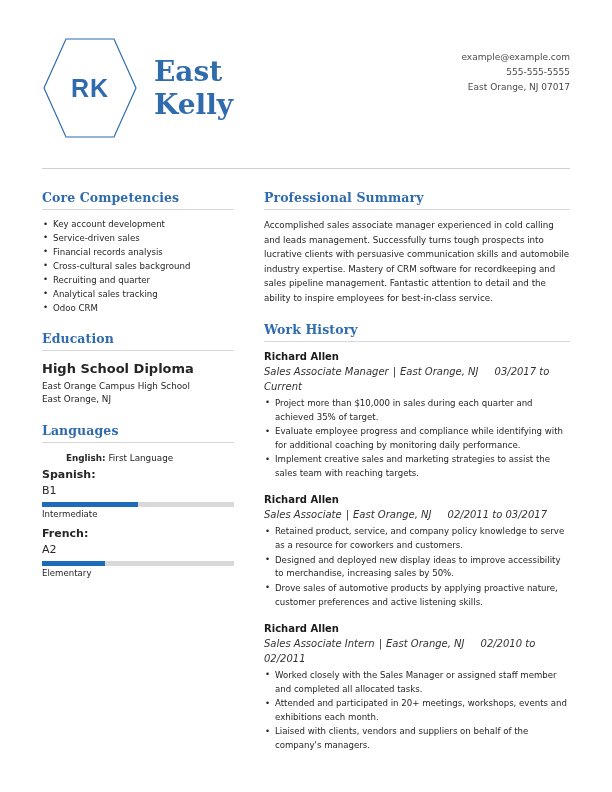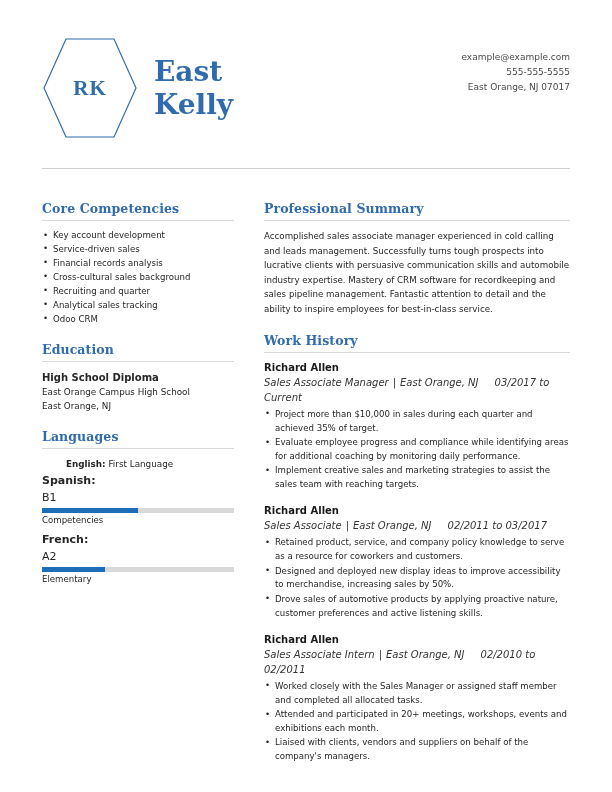--- a/index.html
+++ b/index.html
@@ -42,23 +42,23 @@
   }
   .hex-wrap svg { display: block; }
   .hex-initials {
     position: absolute;
     top: 0; left: 0;
     width: 96px;
     height: 104px;
     display: flex;
     align-items: center;
     justify-content: center;
-    font-family: Liberation Serif, serif;
+    font-family: Liberation Sans, sans-serif;
     font-weight: 700;
-    font-size: 21px;
+    font-size: 25px;
     letter-spacing: 1px;
     color: #2f6bad;
   }
   .name-block {
     margin-left: 16px;
     font-family: "DejaVu Serif", serif;
     font-weight: 700;
     font-size: 28px;
     line-height: 1.18;
     color: #2f6bad;
@@ -75,21 +75,21 @@
   .contact div { white-space: nowrap; }
 
   .header-rule {
     margin-top: 28px;
     border-top: 1px solid #cfcfcf;
   }
 
   
   .columns {
     display: flex;
-    margin-top: 32px;
+    margin-top: 21px;
   }
   .col-left {
     width: 192px;
     flex: 0 0 192px;
   }
   .col-right {
     flex: 1 1 auto;
     margin-left: 30px;
   }
 
@@ -124,21 +124,21 @@
     content: "\2022";
     position: absolute;
     left: 1px;
     top: -0.5px;
     font-size: 8.6px;
     color: #262626;
   }
 
   
   .edu-degree {
-    font-size: 10px;
+    font-size: 13px;
     font-weight: bold;
     line-height: 1.55;
   }
   .edu-line {
     font-size: 8.8px;
     line-height: 1.55;
   }
 
   
   .lang-first {
@@ -267,21 +267,21 @@
         </div>
 
         <div>
           <div class="lang-row">
             <span class="lname">Spanish:</span>
             <span class="llevel">B1</span>
           </div>
           <div class="bar-track">
             <div class="bar-fill" style="width: 50%;"></div>
           </div>
-          <div class="lang-desc">Competencies</div>
+          <div class="lang-desc">Intermediate</div>
         </div>
 
         <div>
           <div class="lang-row">
             <span class="lname">French:</span>
             <span class="llevel">A2</span>
           </div>
           <div class="bar-track">
             <div class="bar-fill" style="width: 33%;"></div>
           </div>
@@ -304,21 +304,21 @@
         <div class="section-title">Work History</div>
         <div class="section-rule"></div>
 
         <div class="job">
           <div class="job-company">Richard Allen</div>
           <div class="job-meta">
             <span>Sales Associate Manager</span><span class="sep">|</span><span>East Orange, NJ</span><span class="dates">03/2017 to Current</span>
           </div>
           <ul class="blist">
             <li>Project more than $10,000 in sales during each quarter and achieved 35% of target.</li>
-            <li>Evaluate employee progress and compliance while identifying areas for additional coaching by monitoring daily performance.</li>
+            <li>Evaluate employee progress and compliance while identifying with for additional coaching by monitoring daily performance.</li>
             <li>Implement creative sales and marketing strategies to assist the sales team with reaching targets.</li>
           </ul>
         </div>
 
         <div class="job">
           <div class="job-company">Richard Allen</div>
           <div class="job-meta">
             <span>Sales Associate</span><span class="sep">|</span><span>East Orange, NJ</span><span class="dates">02/2011 to 03/2017</span>
           </div>
           <ul class="blist">

